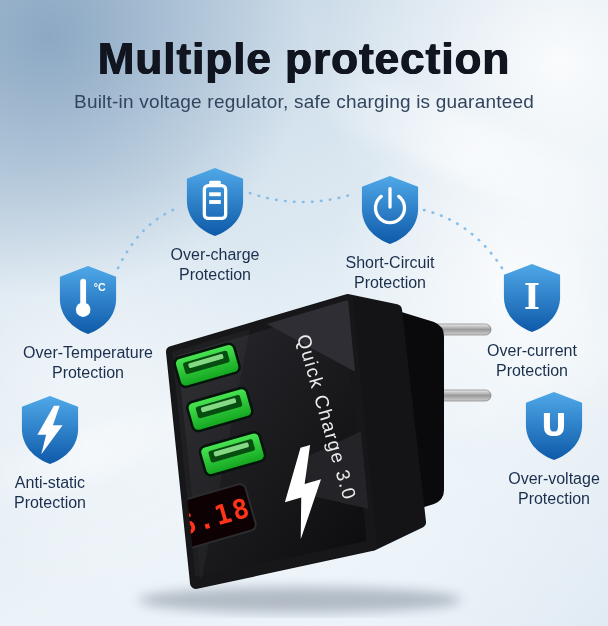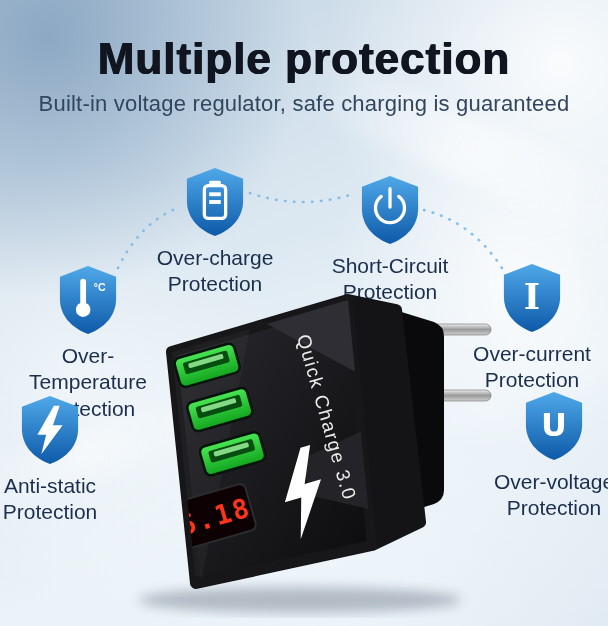--- a/index.html
+++ b/index.html
@@ -19,26 +19,26 @@
   .streak.s2{width:300px;height:46px;left:-60px;top:430px;transform:rotate(-18deg);opacity:.7;}
   .streak.s3{width:220px;height:90px;left:430px;top:250px;transform:rotate(80deg);opacity:.55;}
 
   .page-title{
     position:absolute;top:34px;left:0;width:100%;text-align:center;
     font-size:44px;font-weight:bold;color:#10151F;letter-spacing:1px;
     text-shadow:.6px 0 0 currentColor,-.6px 0 0 currentColor;
   }
   .page-subtitle{
     position:absolute;top:91px;left:0;width:100%;text-align:center;
-    font-size:22px;color:#32455E;letter-spacing:.2px;
+    font-size:19px;color:#32455E;letter-spacing:.2px;
   }
 
   .feature{position:absolute;width:150px;display:flex;flex-direction:column;align-items:center;}
   .feature-label{
-    margin-top:7px;font-size:21px;line-height:1.25;color:#1B2F4D;
+    margin-top:7px;font-size:16px;line-height:1.25;color:#1B2F4D;
     text-align:center;white-space:pre-line;
   }
   .shield{display:block;}
 
   .arcs{position:absolute;left:0;top:0;pointer-events:none;}
   .charger{position:absolute;left:130px;top:278px;}
 </style>
 </head>
 <body>
 

